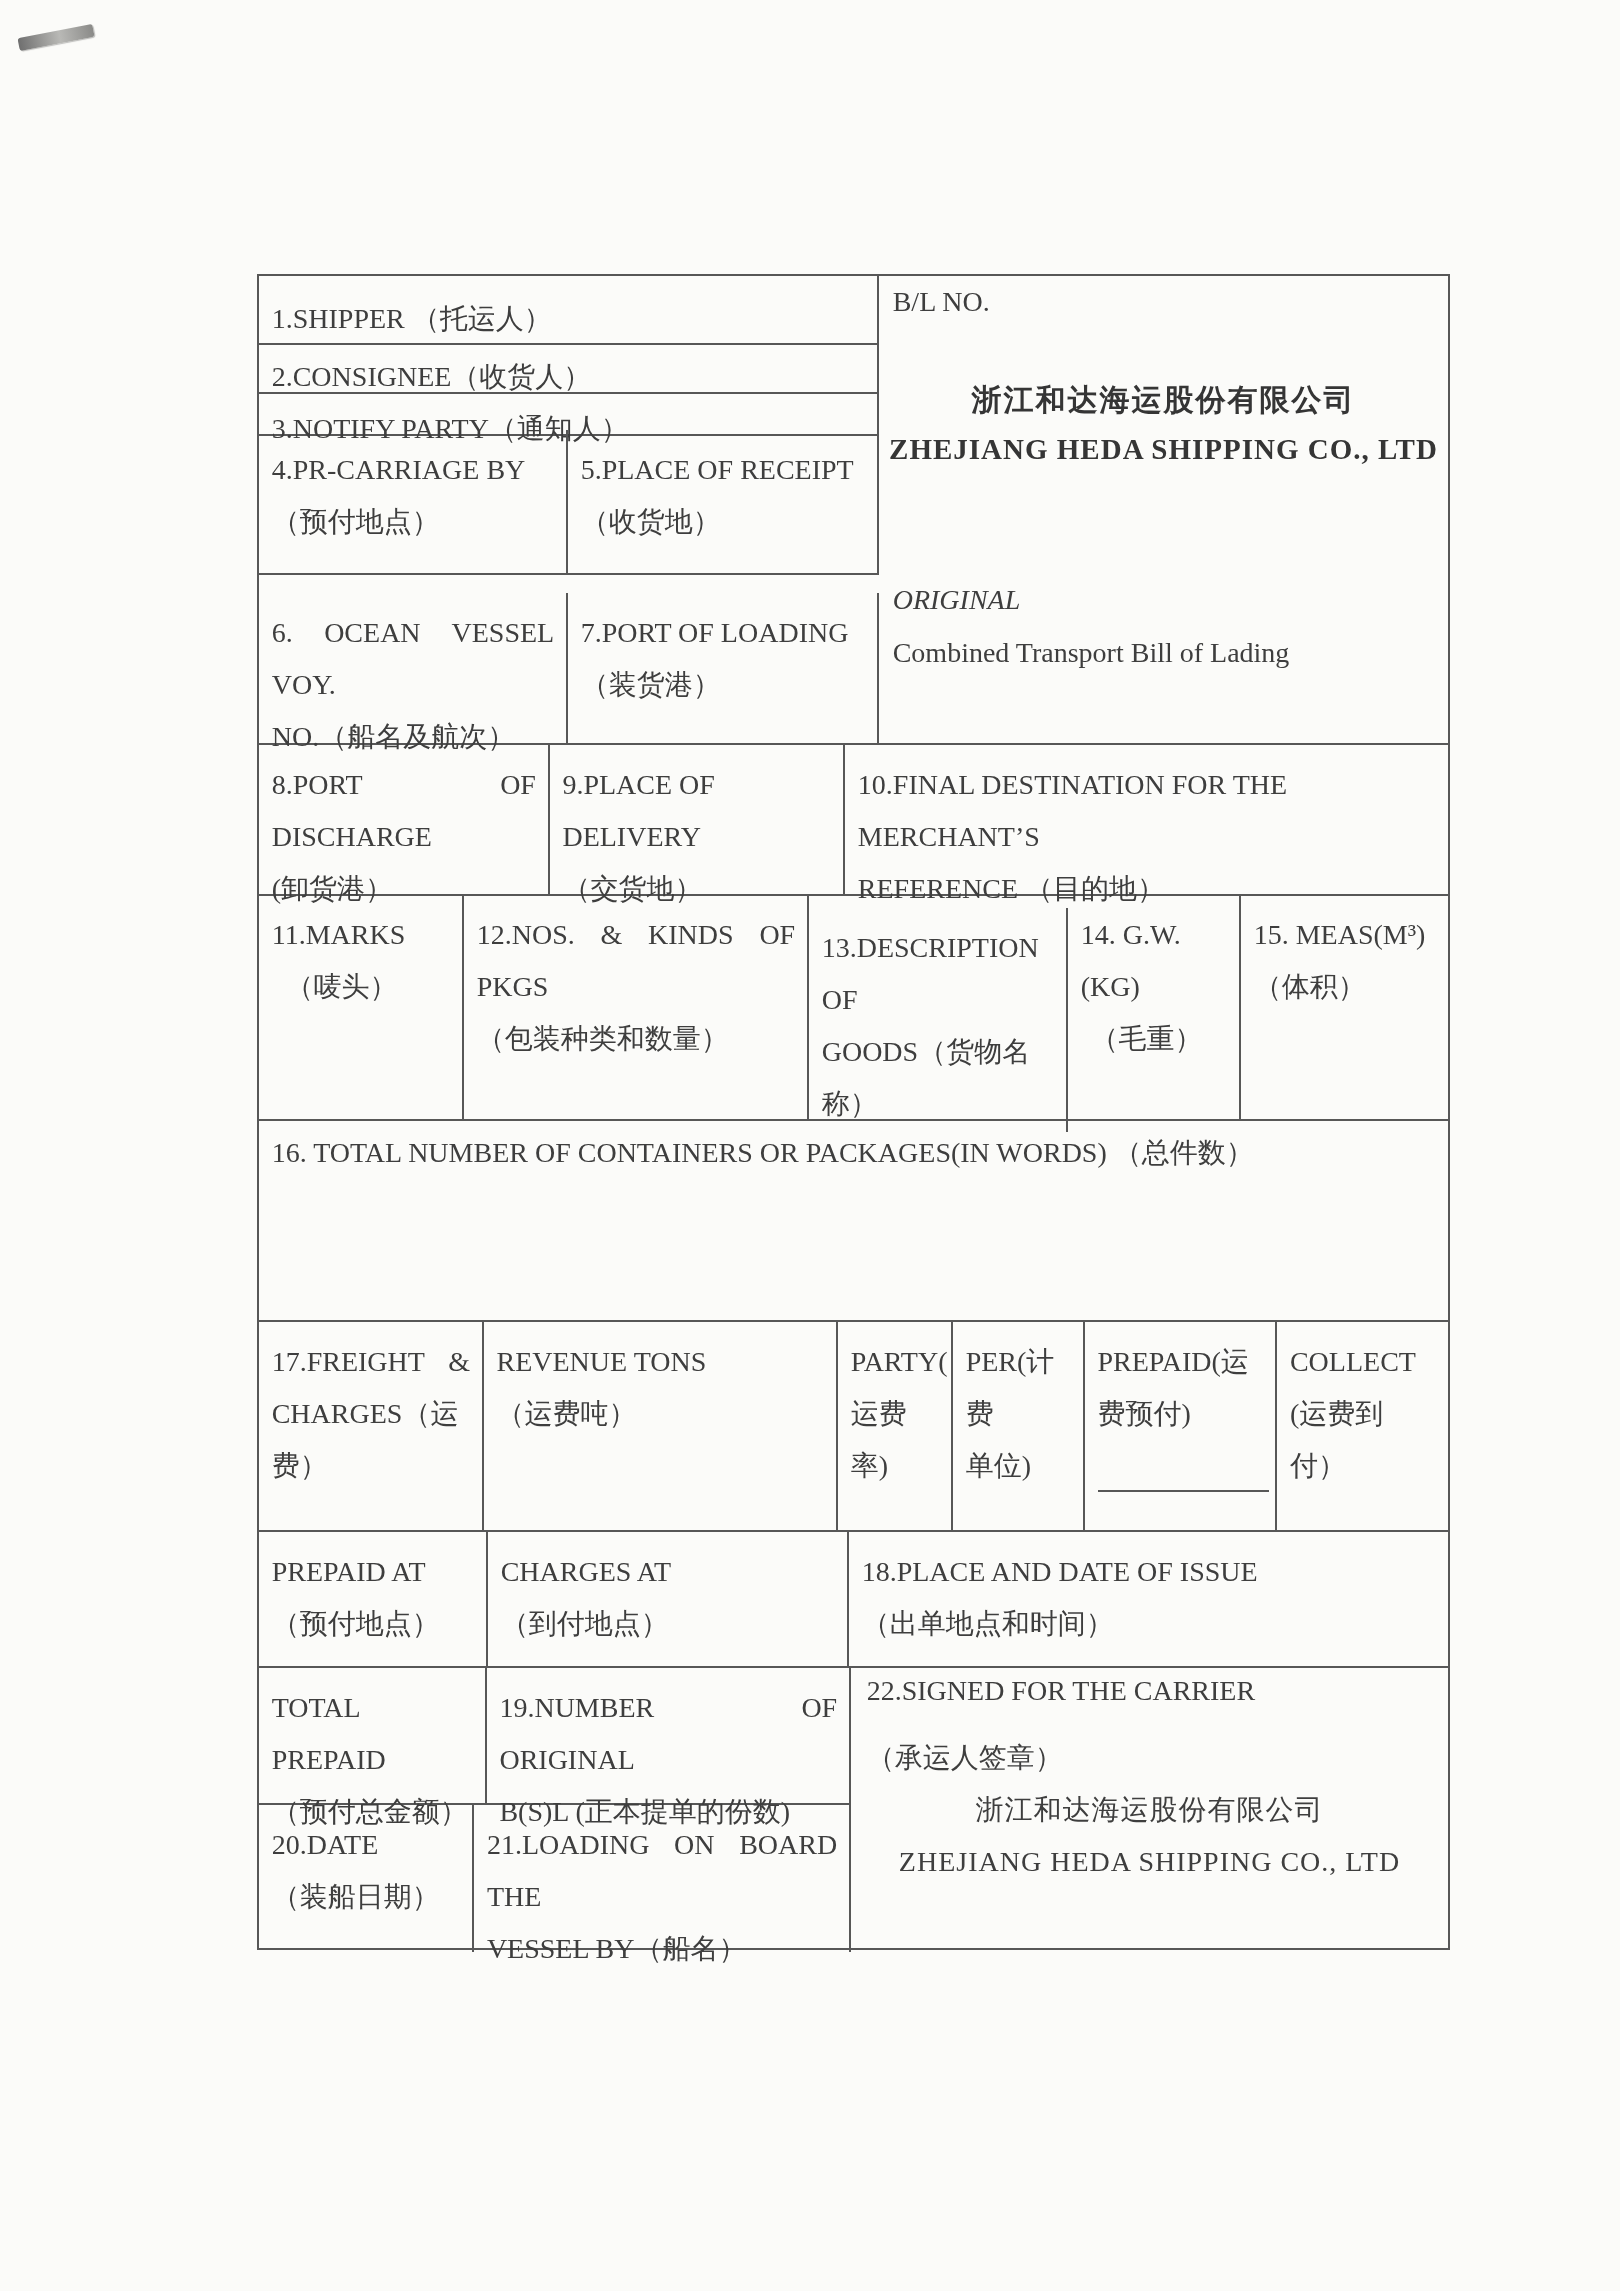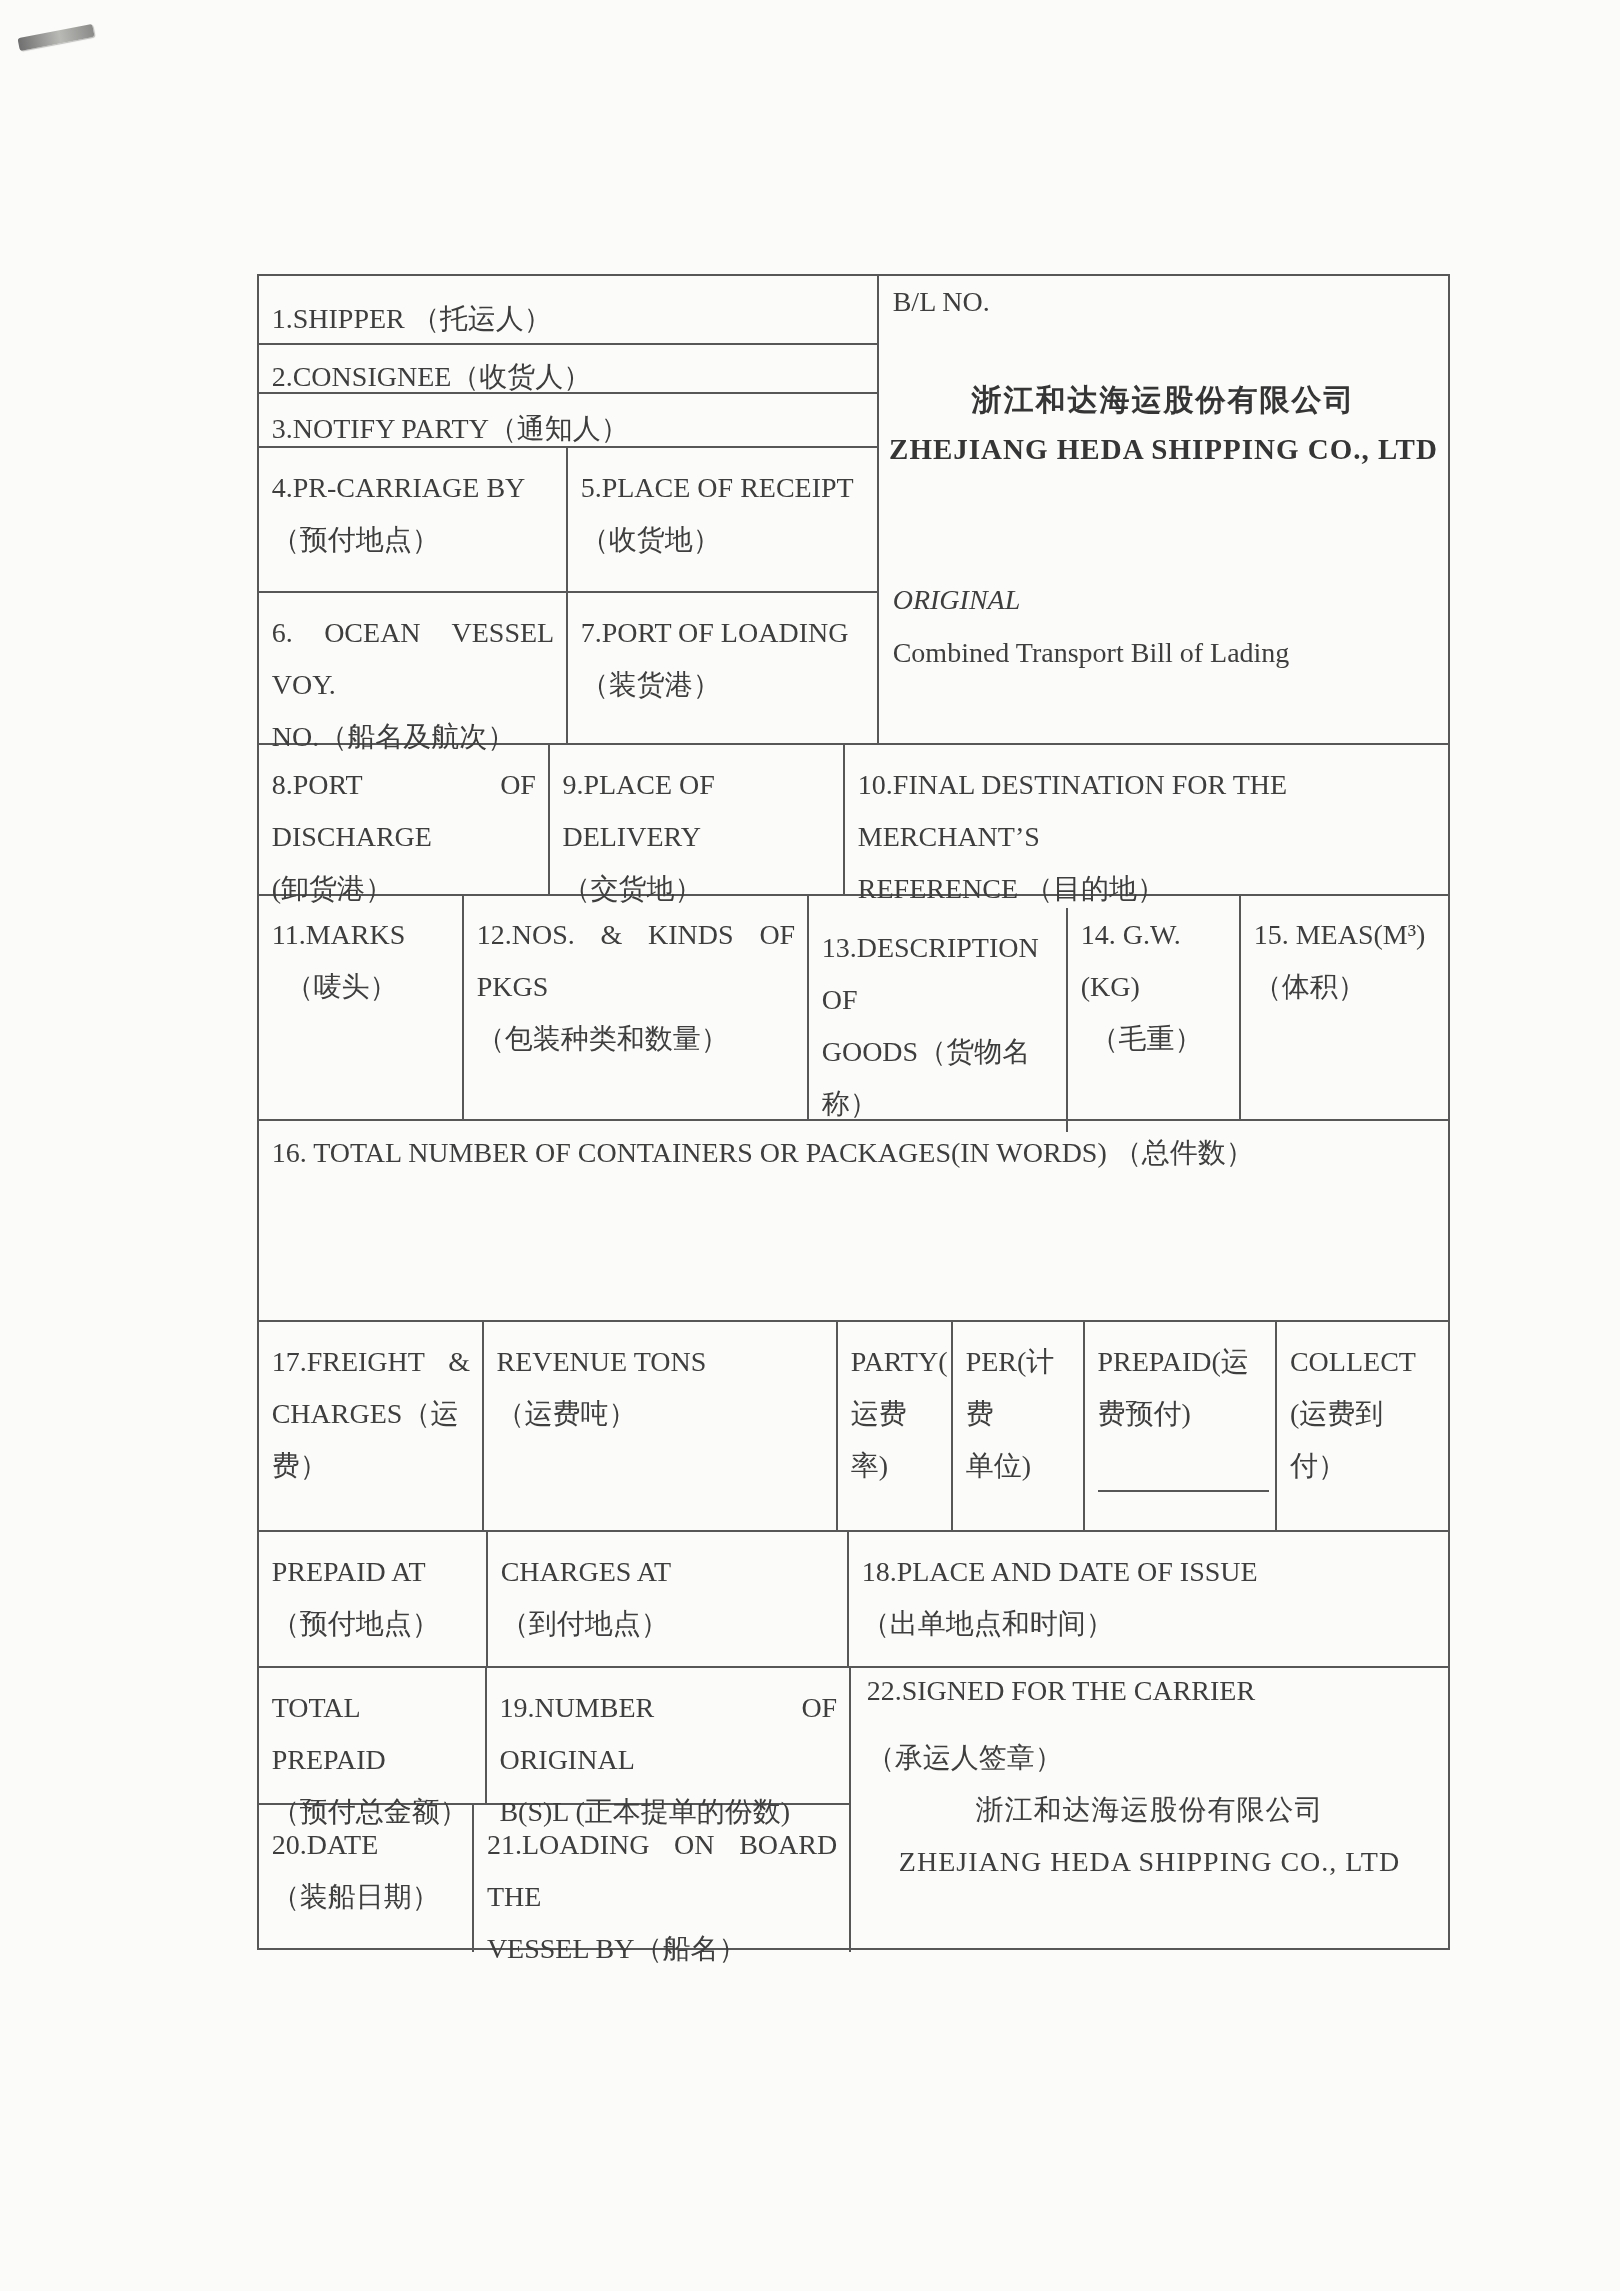--- a/index.html
+++ b/index.html
@@ -20,22 +20,22 @@
   .br { border-right:2px solid var(--line); }
 
   .cell { position:relative; height:100%; padding:13.7px 11.8px 0 12.7px;
           font-size:28px; line-height:52px; color:var(--ink); }
   .ln { display:block; }
   .j  { text-align:justify; text-align-last:justify; }
 
   
   .b1   { top:0;      height:69px;  width:620px; }
   .b2   { top:69px;   height:49px;  width:620px; }
-  .b3   { top:118px;  height:54px;  width:620px; }
-  .b45  { top:172px;  height:145px; width:620px; }
+  .b3   { top:118px;  height:42px;  width:620px; }
+  .b45  { top:154px;  height:145px; width:620px; }
   .b67  { top:317px;  height:152px; width:620px; }
   .blno { position:absolute; left:620px; right:0; top:0; height:469px;
           border-bottom:2px solid var(--line); }
   .b8910{ top:469px;  height:151px; right:0; }
   .b1115{ top:619px;  height:226px; right:0; }
   .b16  { top:846px;  height:200px; right:0; }
   .b17  { top:1046px; height:210px; right:0; }
   .bpa  { top:1256px; height:136px; right:0; }
   .btp  { top:1392px; height:137px; width:592px; }
   .b20  { top:1529px; height:147px; width:592px; }

